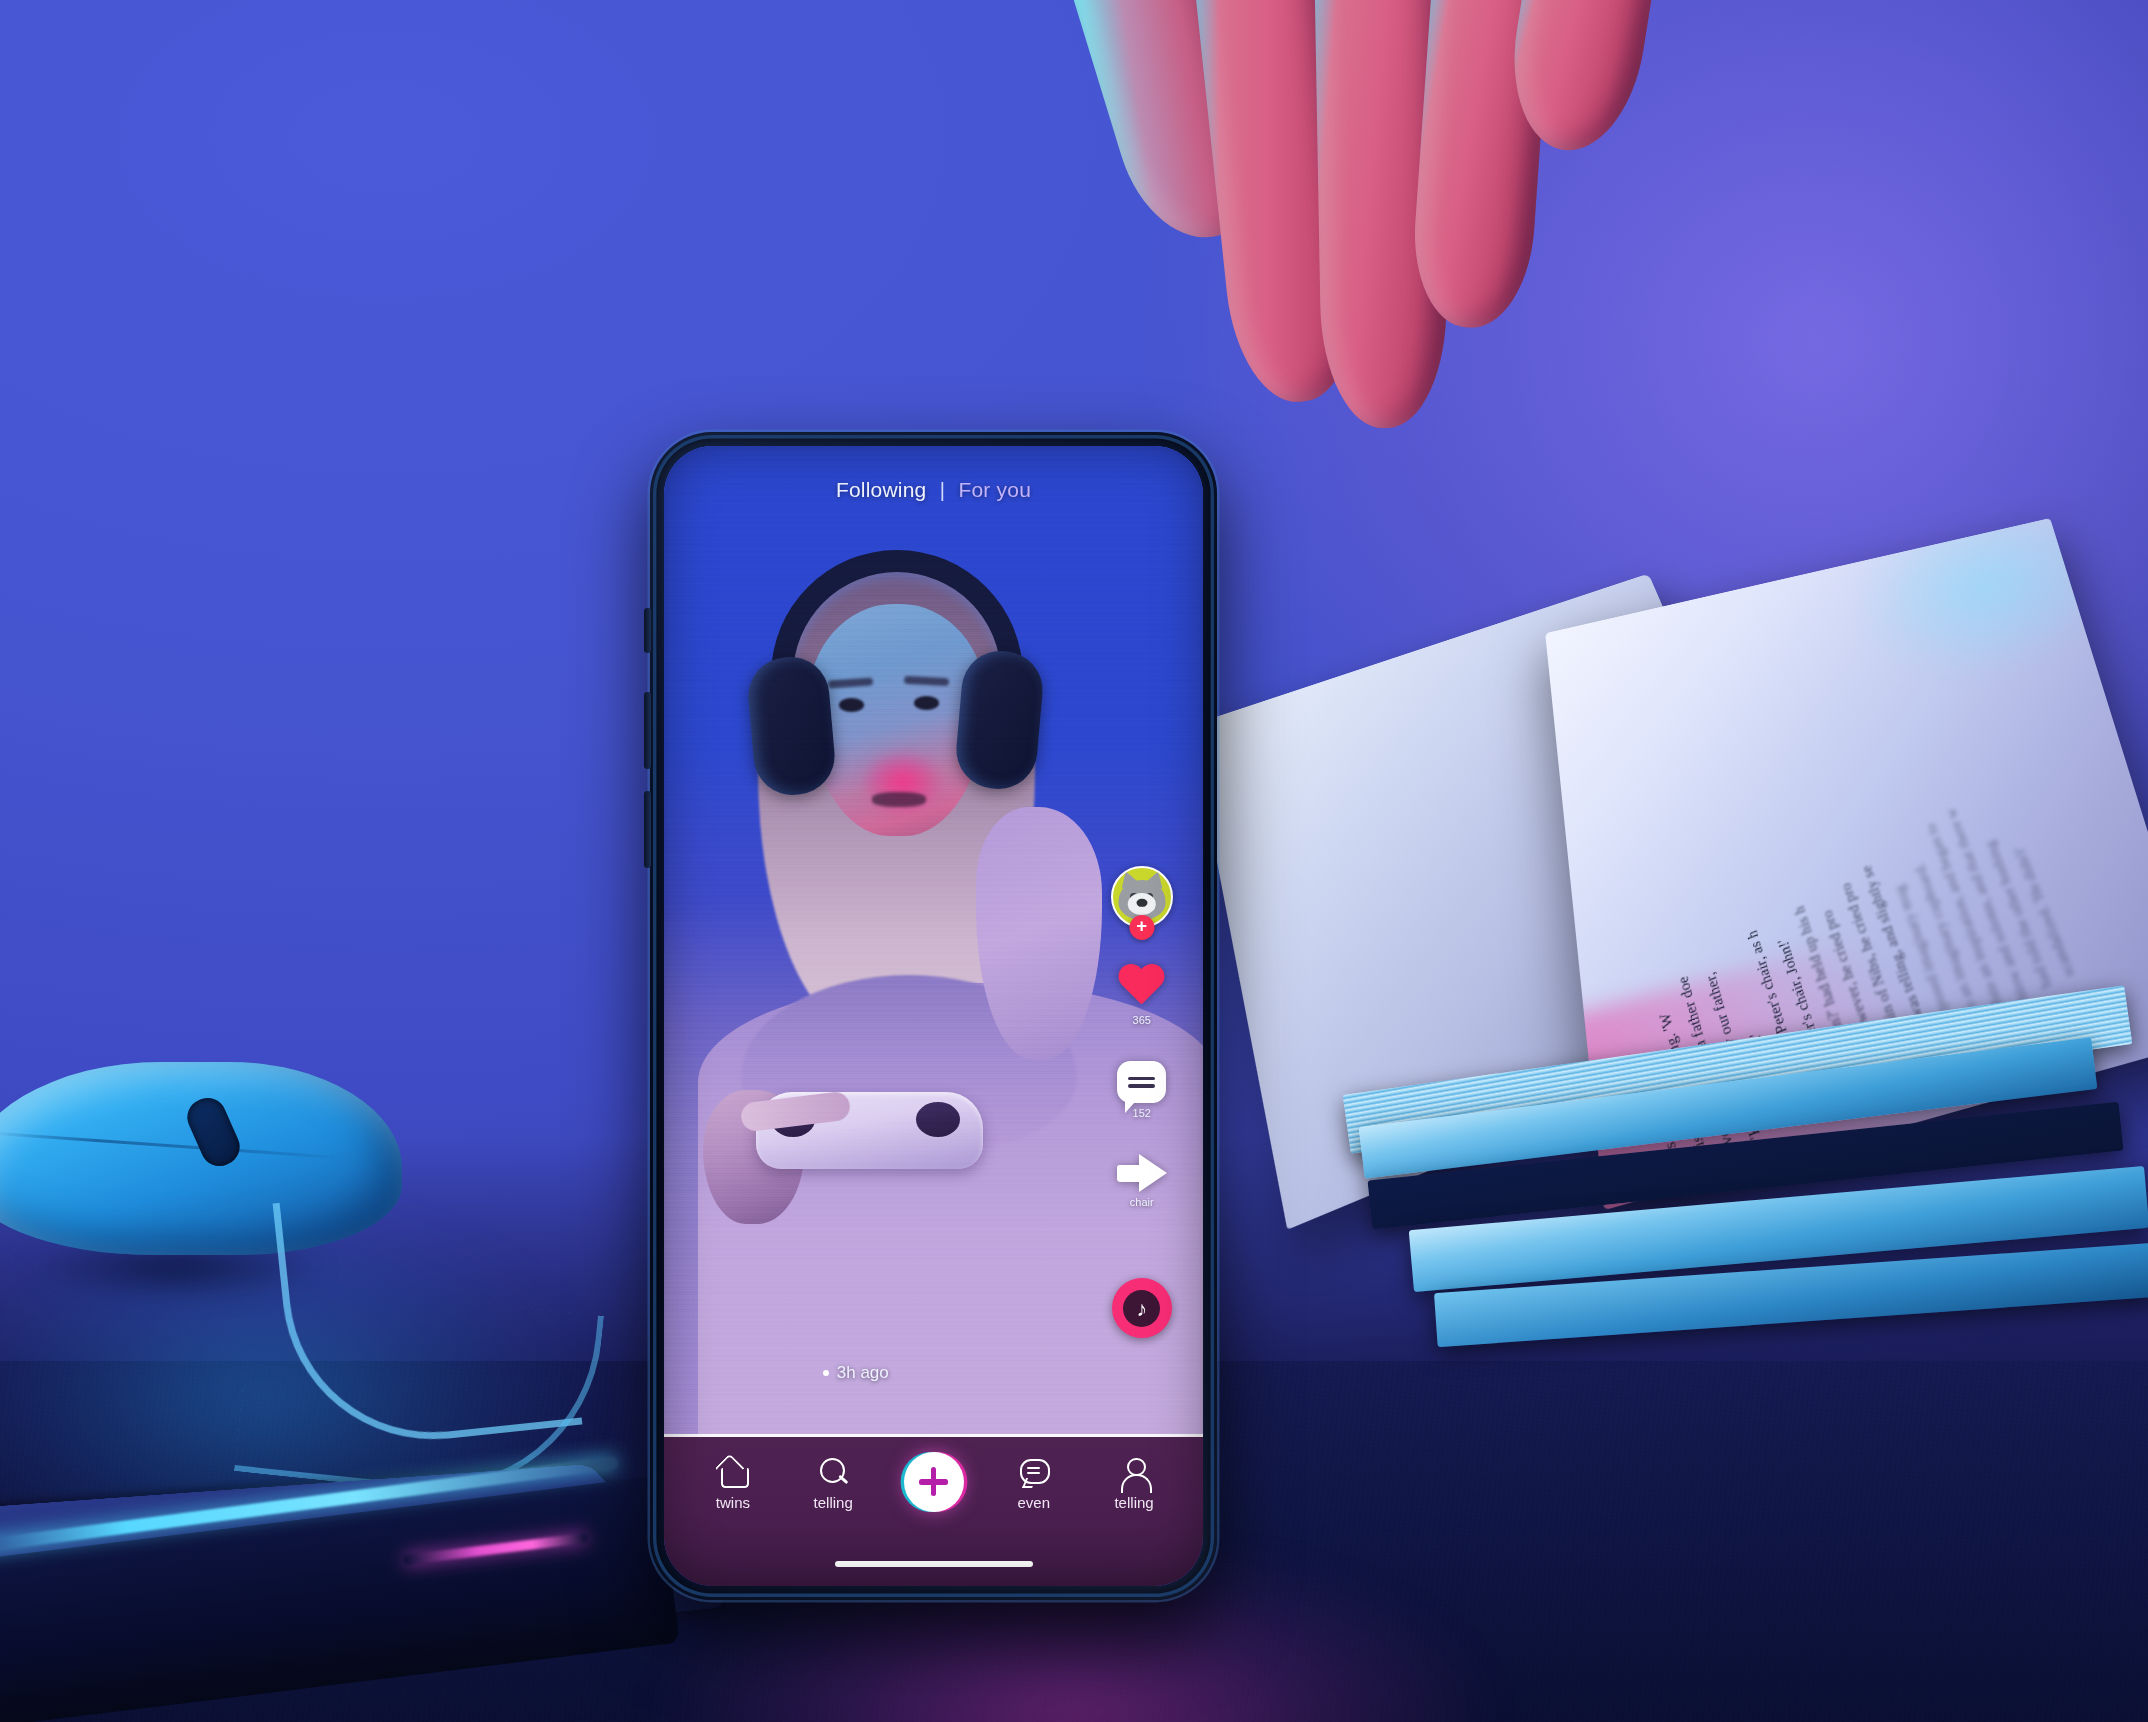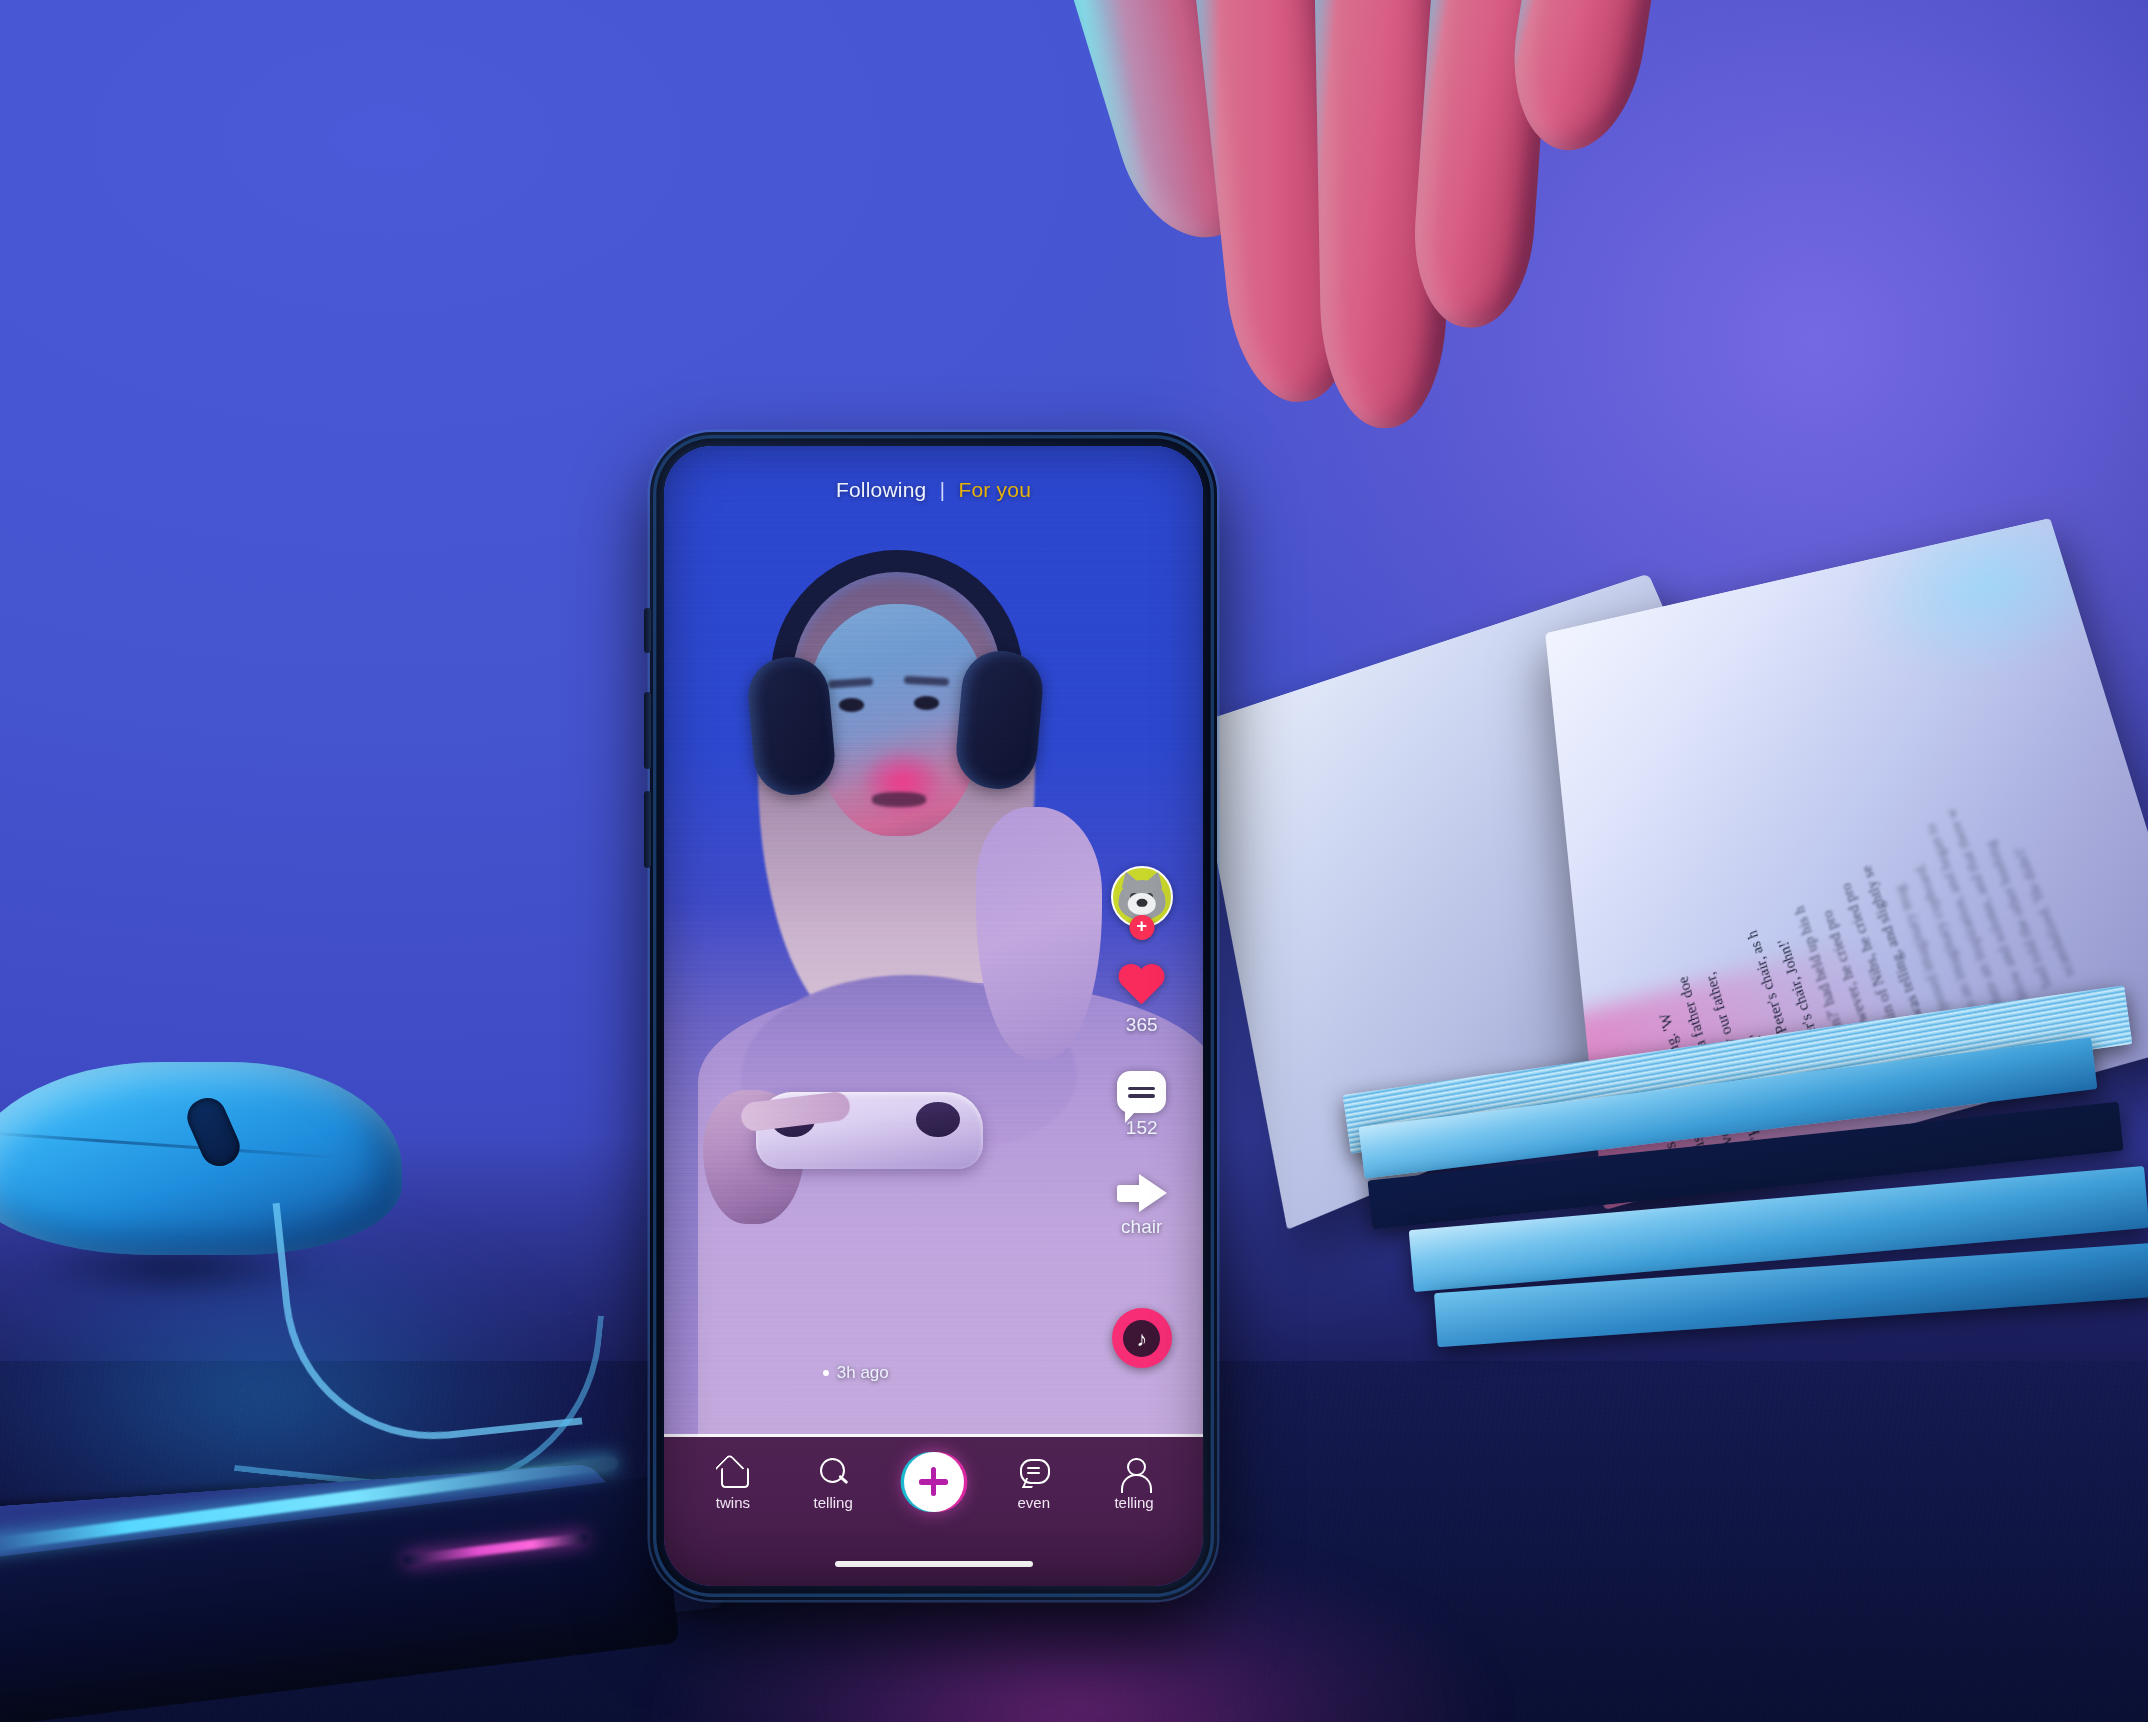--- a/index.html
+++ b/index.html
@@ -329,31 +329,31 @@
   
   .tabs{
     position:absolute; top:32px; left:0; right:0;
     display:flex; justify-content:center; align-items:center; gap:13.4px;
     z-index:8;
   }
   .tab{
     color:#f0f4ff; font-size:21px; letter-spacing:0.2px;
     text-shadow:0 0.8px 5px rgba(0,0,0,.45);
   }
-  .tab.active{ color:#eab308; }
+  .tab.active{ color:#c4b5fd; }
   .tab-sep{ color:#e6ebff; font-size:20px; opacity:.9; }
 
   
   .rail{
     position:absolute; right:20px; top:420px; width:82px;
     display:flex; flex-direction:column; align-items:center; gap:0; z-index:9;
   }
   .rail-item{ display:flex; flex-direction:column; align-items:center; }
   .rail-label{
-    color:#eef1ff; font-size:19px; margin-top:3.4px;
+    color:#eef1ff; font-size:11px; margin-top:3.4px;
     text-shadow:0 0.8px 4.2px rgba(0,0,0,.55);
   }
   .avatar-wrap{ position:relative; margin-bottom:37px; }
   .avatar{
     width:62px; height:62px; border-radius:50%;
     background:#c9d62b; border:2.5px solid #ffffff;
     display:flex; align-items:center; justify-content:center;
     box-shadow:0 1.7px 8.4px rgba(0,0,0,.35);
     overflow:hidden; position:relative;
   }

